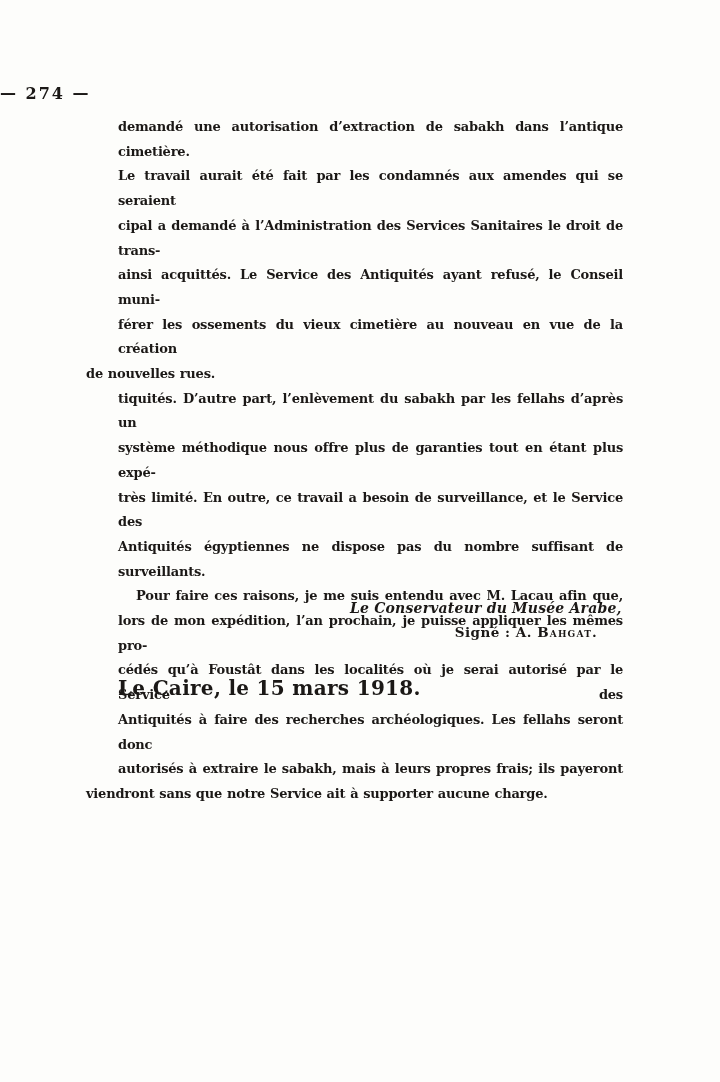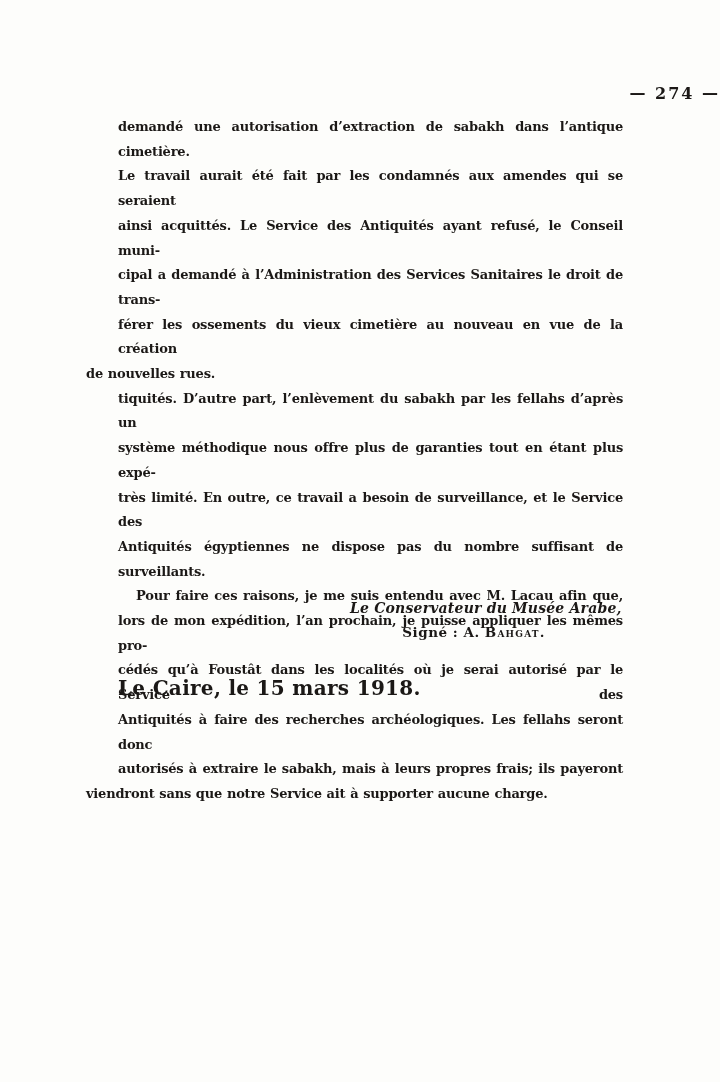--- a/index.html
+++ b/index.html
@@ -15,21 +15,21 @@
     background: #fdfdfb;
     overflow: hidden;
     font-family: "DejaVu Serif", "Liberation Serif", serif;
     color: #1b1816;
   }
   .page-number {
     position: absolute;
     top: 84px;
     left: 0;
     width: 720px;
-    text-align: right;
+    text-align: left;
     font-size: 16px;
     font-weight: bold;
     letter-spacing: 2px;
   }
   .body-text {
     position: absolute;
     top: 115px;
     left: 86px;
     width: 537px;
     font-size: 13px;
@@ -51,21 +51,21 @@
     text-align-last: left;
   }
   .text-line.ind {
     text-indent: 18px;
   }
   .signature-block {
     position: absolute;
     top: 600px;
     left: 350px;
     width: 248px;
-    text-align: center;
+    text-align: right;
   }
   .signature-role {
     font-style: italic;
     font-weight: bold;
     font-size: 14px;
     white-space: nowrap;
     letter-spacing: 0.2px;
   }
   .signature-signed {
     margin-top: 8px;
@@ -93,22 +93,22 @@
 
 <div class="page">
 
   <div class="page-number">— 274 —</div>
 
   <div class="body-text">
 
     <div>
       <div class="text-line j">demandé une autorisation d’extraction de sabakh dans l’antique cimetière.</div>
       <div class="text-line j">Le travail aurait été fait par les condamnés aux amendes qui se seraient</div>
+      <div class="text-line j">cipal a demandé à l’Administration des Services Sanitaires le droit de trans-</div>
       <div class="text-line j">ainsi acquittés. Le Service des Antiquités ayant refusé, le Conseil muni-</div>
-      <div class="text-line j">cipal a demandé à l’Administration des Services Sanitaires le droit de trans-</div>
       <div class="text-line j">férer les ossements du vieux cimetière au nouveau en vue de la création</div>
       <div class="text-line end">de nouvelles rues.</div>
     </div>
 
     <div>
       <div class="text-line j">tiquités. D’autre part, l’enlèvement du sabakh par les fellahs d’après un</div>
       <div class="text-line j">système méthodique nous offre plus de garanties tout en étant plus expé-</div>
       <div class="text-line j">très limité. En outre, ce travail a besoin de surveillance, et le Service des</div>
       <div class="text-line j">Antiquités égyptiennes ne dispose pas du nombre suffisant de surveillants.</div>
     </div>

